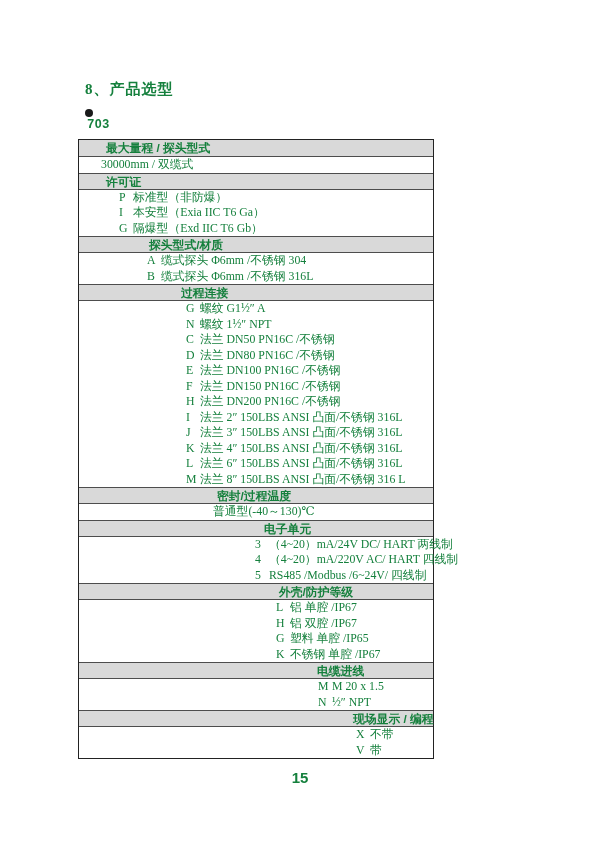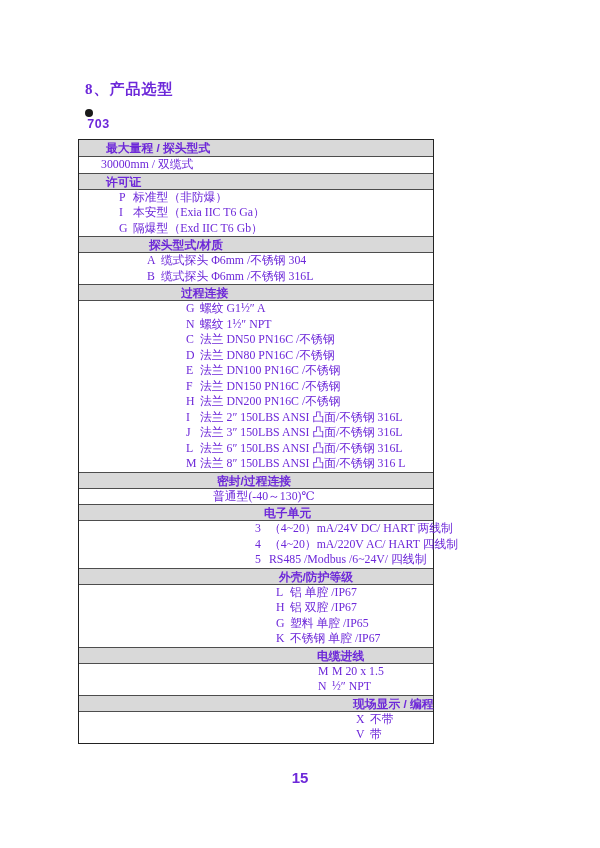--- a/index.html
+++ b/index.html
@@ -2,21 +2,21 @@
 <html><head>
 <meta charset="utf-8">
 <style>
   html,body{margin:0;padding:0;background:#ffffff;}
   .page{
     position:relative;
     width:600px;height:848px;
     background:#ffffff;
     overflow:hidden;
     font-family:"Liberation Serif","DejaVu Serif",serif;
-    color:#6d28d9;
+    color:#15803d;
   }
   .title{
     position:absolute;left:85px;top:80px;
     font-size:15px;font-weight:bold;
     font-family:"Liberation Serif","DejaVu Serif",serif;
     letter-spacing:1px;
   }
   .bullet-row{
     position:absolute;left:85px;top:109px;
     display:flex;align-items:center;flex-direction:column;
@@ -85,23 +85,24 @@
       <div class="sec-header" style="padding-left: 102px;">过程连接</div>
       <div class="sec-row" style="padding-left: 107px;"><span class="code">G</span><span>螺纹  G1½″ A</span></div>
       <div class="sec-row" style="padding-left: 107px;"><span class="code">N</span><span>螺纹  1½″ NPT</span></div>
       <div class="sec-row" style="padding-left: 107px;"><span class="code">C</span><span>法兰 DN50   PN16C /不锈钢</span></div>
       <div class="sec-row" style="padding-left: 107px;"><span class="code">D</span><span>法兰 DN80   PN16C /不锈钢</span></div>
       <div class="sec-row" style="padding-left: 107px;"><span class="code">E</span><span>法兰 DN100  PN16C /不锈钢</span></div>
       <div class="sec-row" style="padding-left: 107px;"><span class="code">F</span><span>法兰 DN150  PN16C /不锈钢</span></div>
       <div class="sec-row" style="padding-left: 107px;"><span class="code">H</span><span>法兰 DN200  PN16C /不锈钢</span></div>
       <div class="sec-row" style="padding-left: 107px;"><span class="code">I</span><span>法兰 2″  150LBS ANSI 凸面/不锈钢 316L</span></div>
       <div class="sec-row" style="padding-left: 107px;"><span class="code">J</span><span>法兰 3″  150LBS ANSI 凸面/不锈钢 316L</span></div>
+      <div class="sec-row" style="padding-left: 107px;"><span class="code">K</span><span>法兰 4″  150LBS ANSI 凸面/不锈钢 316L</span></div>
       <div class="sec-row" style="padding-left: 107px;"><span class="code">L</span><span>法兰 6″  150LBS ANSI 凸面/不锈钢 316L</span></div>
       <div class="sec-row" style="padding-left: 107px;"><span class="code">M</span><span>法兰 8″  150LBS ANSI 凸面/不锈钢 316 L</span></div>
-      <div class="sec-header" style="padding-left: 138px;">密封/过程连接</div>
+      <div class="sec-header" style="padding-left: 138px;">密封/过程温度</div>
       <div class="sec-row" style="padding-left: 134px;"><span>普通型(-40～130)℃</span></div>
       <div class="sec-header" style="padding-left: 185px;">电子单元</div>
       <div class="sec-row" style="padding-left: 176px;"><span class="code">3</span><span>（4~20）mA/24V DC/ HART 两线制</span></div>
       <div class="sec-row" style="padding-left: 176px;"><span class="code">4</span><span>（4~20）mA/220V AC/ HART 四线制</span></div>
       <div class="sec-row" style="padding-left: 176px;"><span class="code">5</span><span>RS485 /Modbus  /6~24V/ 四线制</span></div>
       <div class="sec-header" style="padding-left: 200px;">外壳/防护等级</div>
       <div class="sec-row" style="padding-left: 197px;"><span class="code">L</span><span>铝 单腔 /IP67</span></div>
       <div class="sec-row" style="padding-left: 197px;"><span class="code">H</span><span>铝 双腔 /IP67</span></div>
       <div class="sec-row" style="padding-left: 197px;"><span class="code">G</span><span>塑料 单腔 /IP65</span></div>
       <div class="sec-row" style="padding-left: 197px;"><span class="code">K</span><span>不锈钢 单腔 /IP67</span></div>

